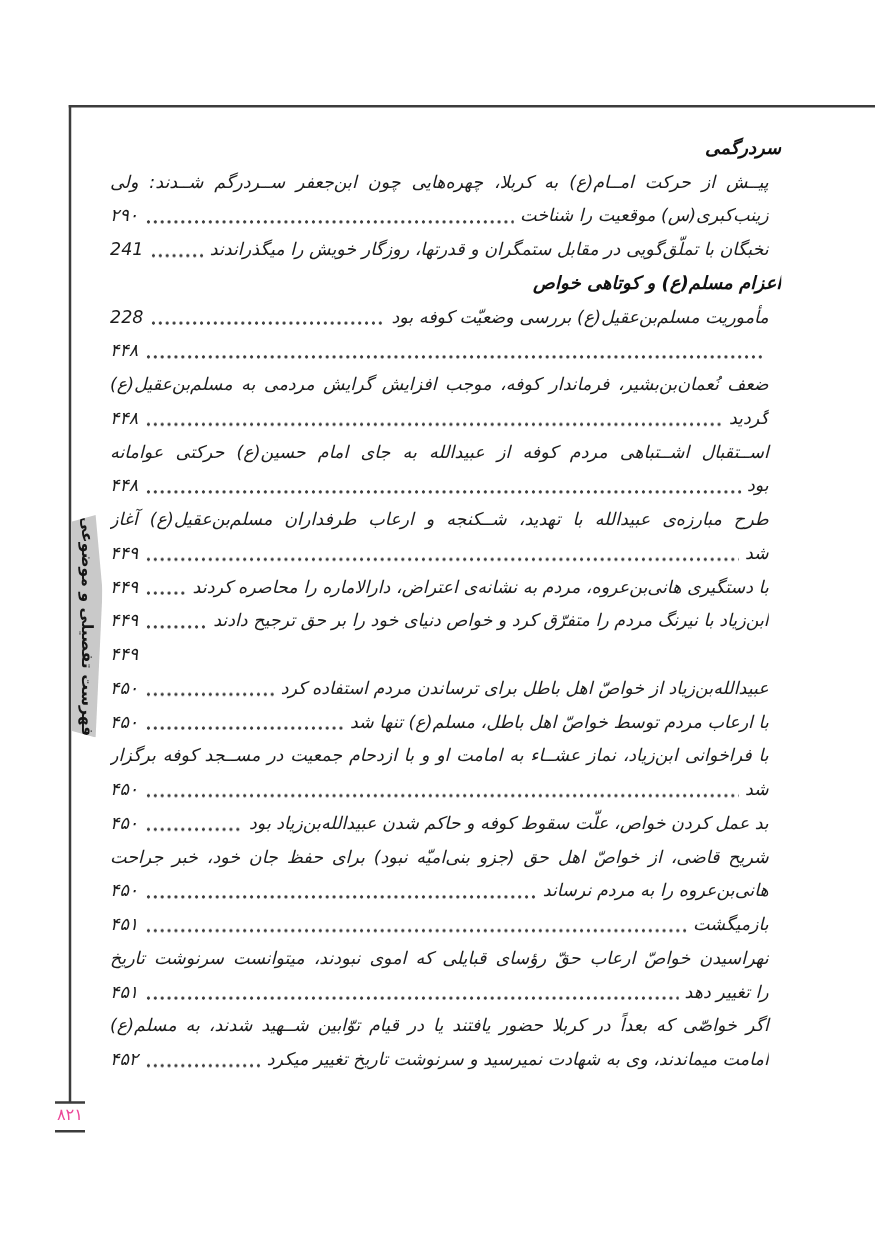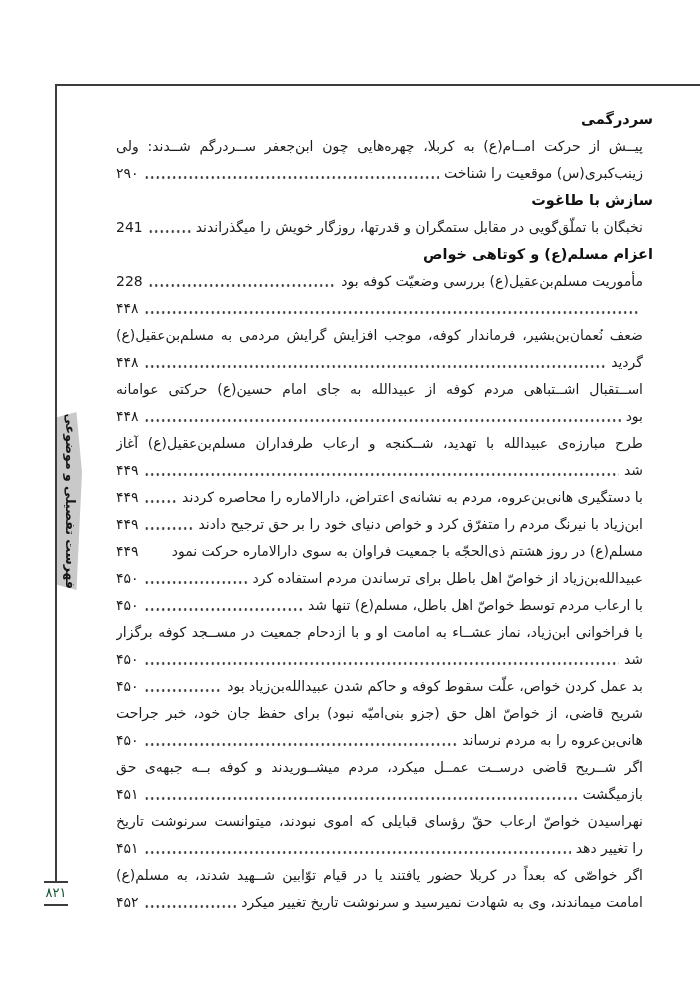--- a/index.html
+++ b/index.html
@@ -4,32 +4,32 @@
 <style>
   html,body{margin:0;padding:0;background:#ffffff;}
   .page{position:relative;width:700px;height:996px;background:#ffffff;overflow:hidden;
         font-family:"DejaVu Sans", sans-serif;}
 
   
   .rule-top{position:absolute;left:55px;top:84px;width:645px;height:1.5px;background:#3c3c3c;}
   .rule-side{position:absolute;left:55px;top:84px;width:1.5px;height:798px;background:#3c3c3c;}
   .foot-tick{position:absolute;left:44px;top:881px;width:24px;height:2px;background:#3c3c3c;}
   .page-num{position:absolute;left:39px;top:884px;width:34px;height:18px;line-height:18px;
-            text-align:center;font-size:13px;color:#14532d;}
+            text-align:center;font-size:13px;color:#ec4899;}
   .page-num-rule{position:absolute;left:44px;top:904px;width:24px;height:1.5px;background:#3c3c3c;}
 
   
   .tab{position:absolute;left:57px;top:412px;width:25px;height:178px;background:#c9c9c9;
        clip-path:polygon(0 3%,78% 0,100% 34%,78% 100%,0 97%);}
   .tab-label{position:absolute;top:50%;left:50%;transform:translate(-50%,-50%) rotate(90deg);
              white-space:nowrap;font-size:12.5px;font-weight:bold;color:#161616;}
 
   
-  .content{position:absolute;top:106px;left:116px;width:537px;direction:rtl;
-           font-size:14px;color:#1c1c1c;}
+  .content{position:absolute;top:106px;left:88px;width:537px;direction:rtl;
+           font-size:14px;color:#1c1c1c;font-style:italic;}
   .row{height:27px;line-height:27px;overflow:hidden;}
   .heading{font-weight:bold;font-size:14.5px;color:#111;}
   .entry{display:flex;padding-right:10px;}
   .entry .t{white-space:nowrap;flex:0 1 auto;overflow:hidden;min-width:0;}
   .leader{flex:1 1 12px;min-width:6px;margin:0 5px;align-self:stretch;
           background-image:radial-gradient(circle,#3b3b3b 1.05px,transparent 1.45px);
           background-size:5.5px 3px;background-repeat:repeat-x;background-position:0 16px;}
   .leader.none{background:none;}
   .pg{flex:0 0 auto;white-space:nowrap;}
   .cont{padding-right:10px;text-align:justify;text-align-last:justify;-moz-text-align-last:justify;}
@@ -49,23 +49,20 @@
       <div class="row heading">
     <span class="t">سردرگمی</span>
   </div>
       <div class="row cont">
     <span class="t">پیــش از حرکت امــام(ع) به کربلا، چهره‌هایی چون ابن‌جعفر ســردرگم شــدند: ولی</span>
   </div>
       <div class="row entry">
     <span class="t">زینب‌کبری(س) موقعیت را شناخت</span>
     <span class="leader"></span>
     <span class="pg">۲۹۰</span>
-  </div>
-      <div class="row heading">
-    <span class="t">سازش با طاغوت</span>
   </div>
       <div class="row entry">
     <span class="t">نخبگان با تملّق‌گویی در مقابل ستمگران و قدرتها، روزگار خویش را میگذراندند</span>
     <span class="leader"></span>
     <span class="pg">241</span>
   </div>
       <div class="row heading">
     <span class="t">اعزام مسلم(ع) و کوتاهی خواص</span>
   </div>
       <div class="row entry">
@@ -105,21 +102,20 @@
     <span class="t">با دستگیری هانی‌بن‌عروه، مردم به نشانه‌ی اعتراض، دارالاماره را محاصره کردند</span>
     <span class="leader"></span>
     <span class="pg">۴۴۹</span>
   </div>
       <div class="row entry">
     <span class="t">ابن‌زیاد با نیرنگ مردم را متفرّق کرد و خواص دنیای خود را بر حق ترجیح دادند</span>
     <span class="leader"></span>
     <span class="pg">۴۴۹</span>
   </div>
       <div class="row entry">
-    <span class="t">مسلم(ع) در روز هشتم ذی‌الحجّه با جمعیت فراوان به سوی دارالاماره حرکت نمود</span>
     <span class="leader none"></span>
     <span class="pg">۴۴۹</span>
   </div>
       <div class="row entry">
     <span class="t">عبیدالله‌بن‌زیاد از خواصّ اهل باطل برای ترساندن مردم استفاده کرد</span>
     <span class="leader"></span>
     <span class="pg">۴۵۰</span>
   </div>
       <div class="row entry">
     <span class="t">با ارعاب مردم توسط خواصّ اهل باطل، مسلم(ع) تنها شد</span>
@@ -140,23 +136,20 @@
     <span class="pg">۴۵۰</span>
   </div>
       <div class="row cont">
     <span class="t">شریح قاضی، از خواصّ اهل حق (جزو بنی‌امیّه نبود) برای حفظ جان خود، خبر جراحت</span>
   </div>
       <div class="row entry">
     <span class="t">هانی‌بن‌عروه را به مردم نرساند</span>
     <span class="leader"></span>
     <span class="pg">۴۵۰</span>
   </div>
-      <div class="row cont">
-    <span class="t">اگر شــریح قاضی درســت عمــل میکرد، مردم میشــوریدند و کوفه بــه جبهه‌ی حق</span>
-  </div>
       <div class="row entry">
     <span class="t">بازمیگشت</span>
     <span class="leader"></span>
     <span class="pg">۴۵۱</span>
   </div>
       <div class="row cont">
     <span class="t">نهراسیدن خواصّ ارعاب حقّ رؤسای قبایلی که اموی نبودند، میتوانست سرنوشت تاریخ</span>
   </div>
       <div class="row entry">
     <span class="t">را تغییر دهد</span>

